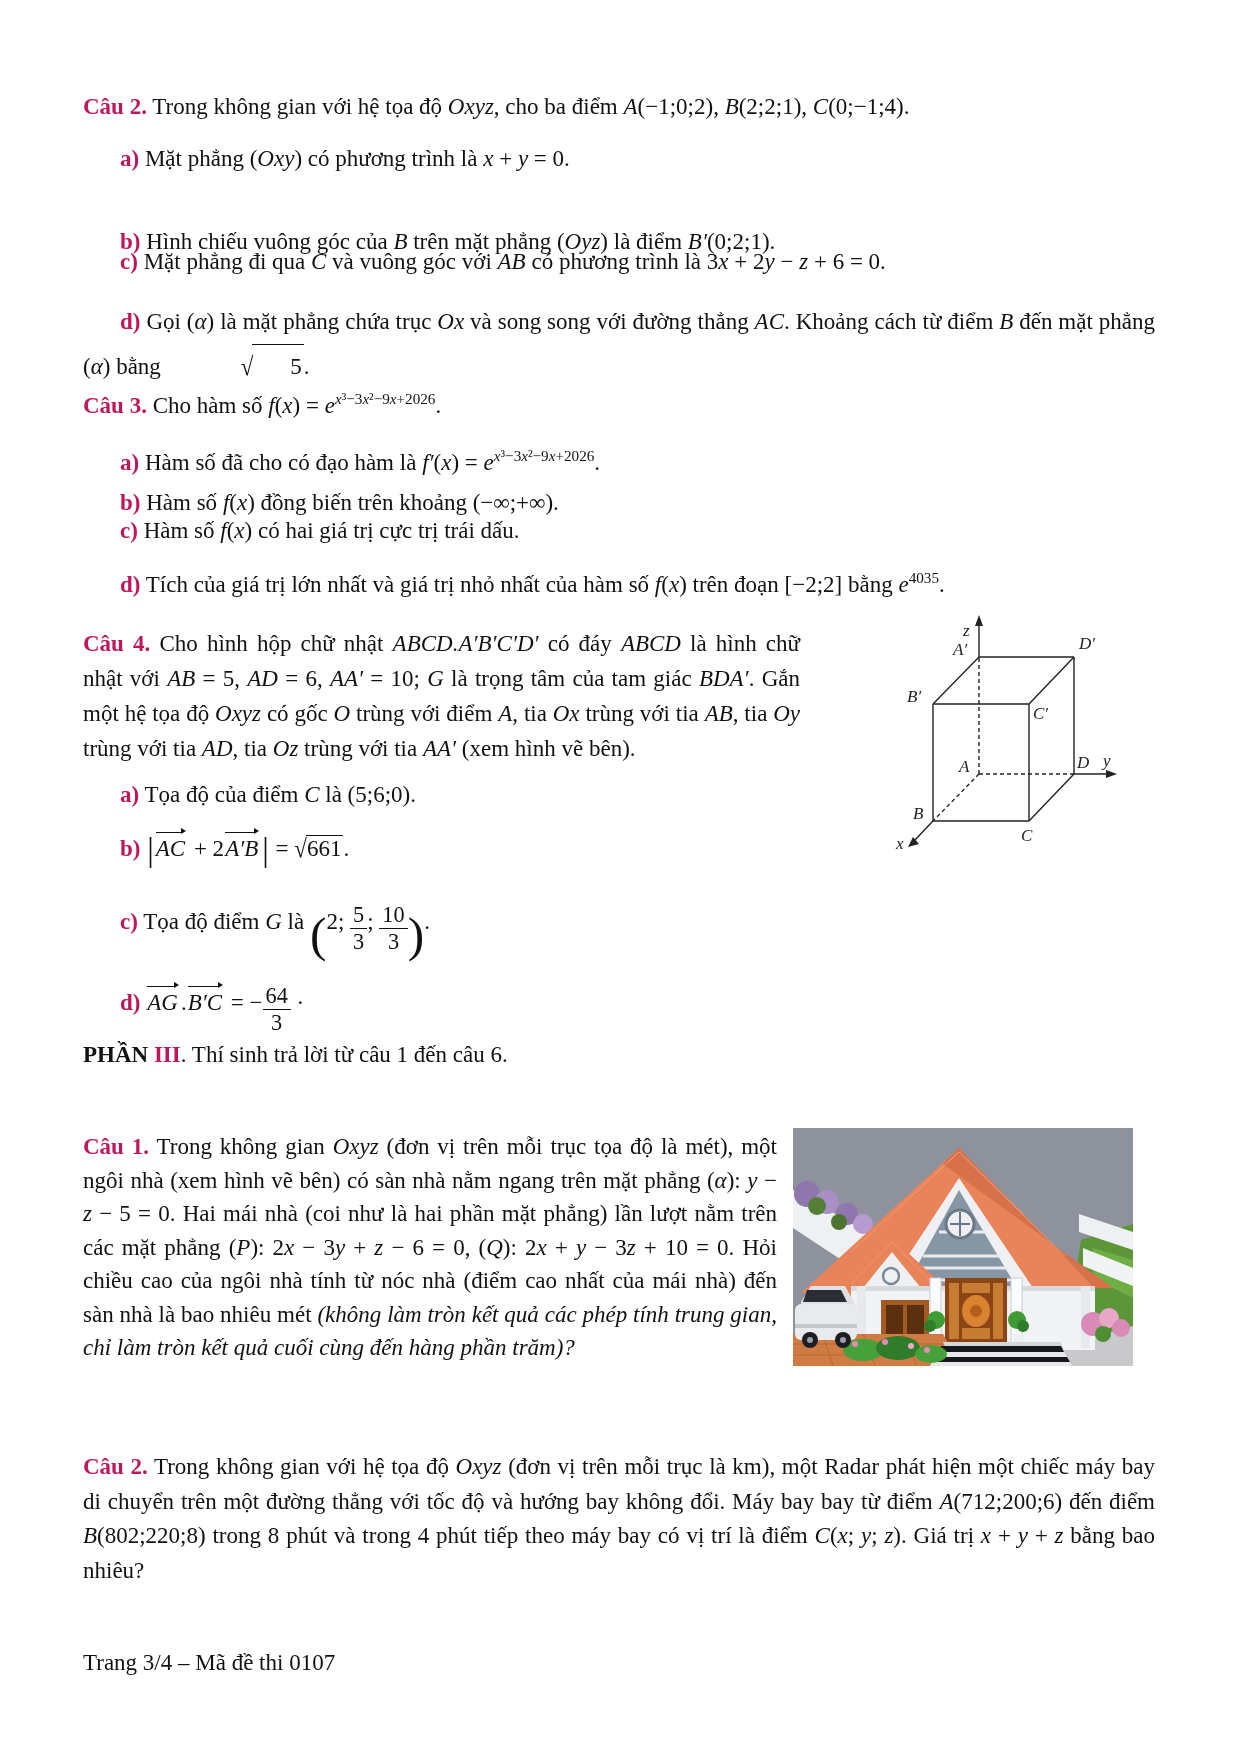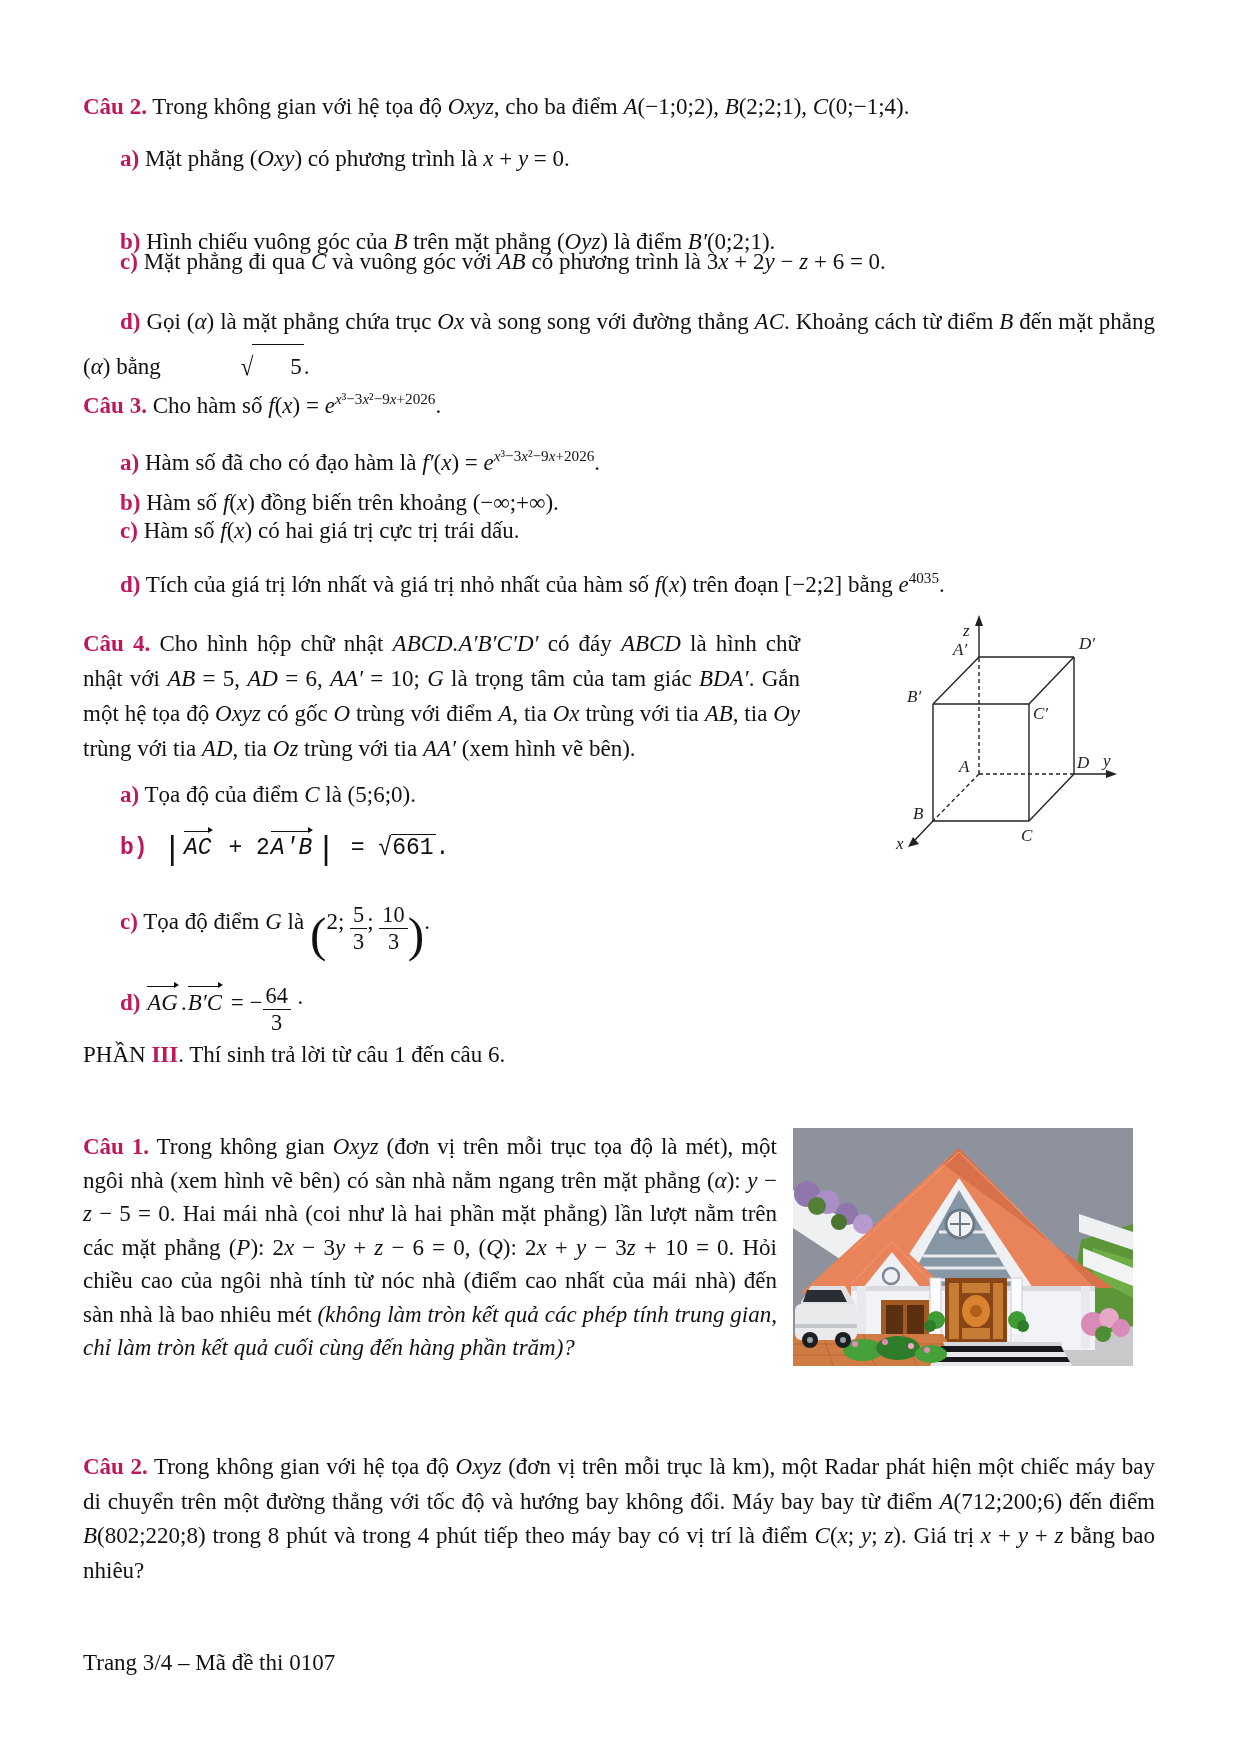--- a/index.html
+++ b/index.html
@@ -2,21 +2,21 @@
 <html><head>
 <meta charset="utf-8">
 <style>
   html,body{margin:0;padding:0;}
   body{width:1241px;height:1755px;position:relative;background:#ffffff;
        font-family:"Liberation Serif","DejaVu Serif",serif;font-size:23px;color:#111;}
   .blk{position:absolute;white-space:nowrap;}
   .para{position:absolute;white-space:normal;text-align:justify;}
   .r-n{}
   .r-lbl{color:#be185d;font-weight:bold;}
-  .r-b{font-weight:normal;}
+  .r-b{font-weight:bold;}
   .r-i,.r-em{font-style:italic;}
   .r-tp{font-size:1.42em;vertical-align:-0.16em;padding:0 1px;}
   .r-bigp{font-size:2.15em;vertical-align:-0.45em;font-weight:normal;}
   .sup{font-size:0.66em;vertical-align:0.62em;}
   .sup .r-i{font-style:italic;}
   .vec{font-style:italic;position:relative;display:inline-block;padding:3px 3px 0 1px;}
   .vec::before{content:"";position:absolute;left:1px;right:5px;top:-1px;border-top:1.4px solid #111;}
   .vec::after{content:"";position:absolute;right:-1px;top:-4.6px;border:3.4px solid transparent;border-left:5.6px solid #111;}
   .sqrt{white-space:nowrap;display:inline-block;}
   .rad{display:inline-block;transform:scaleY(1.12);margin-right:-1px;}
@@ -79,21 +79,21 @@
     <text x="66" y="166">A</text>
     <text x="184" y="162">D</text>
     <text x="210" y="160">y</text>
     <text x="20" y="213">B</text>
     <text x="128" y="235">C</text>
     <text x="3" y="243">x</text>
   </g>
 </svg>
 
 <div class="blk" style="left:120px;top:782px;"><span class="r-lbl">a)</span><span class="r-n"> Tọa độ của điểm </span><span class="r-i">C</span><span class="r-n"> là (5;6;0).</span></div>
-<div class="blk" style="left:120px;top:832px;font-family:Liberation Mono, monospace;"><span class="r-lbl">b)</span><span class="r-n"> </span><span class="r-tp">|</span><span class="vec">AC</span><span class="r-n"> + 2</span><span class="vec">A′B</span><span class="r-tp">|</span><span class="r-n"> = </span><span class="sqrt"><span class="rad">√</span><span class="radbar">661</span></span><span class="r-n">.</span></div>
+<div class="blk" style="left:120px;top:832px;"><span class="r-lbl">b)</span><span class="r-n"> </span><span class="r-tp">|</span><span class="vec">AC</span><span class="r-n"> + 2</span><span class="vec">A′B</span><span class="r-tp">|</span><span class="r-n"> = </span><span class="sqrt"><span class="rad">√</span><span class="radbar">661</span></span><span class="r-n">.</span></div>
 <div class="blk" style="left:120px;top:903px;"><span class="r-lbl">c)</span><span class="r-n"> Tọa độ điểm </span><span class="r-i">G</span><span class="r-n"> là </span><span class="r-bigp">(</span><span class="r-n">2; </span><span class="frac"><span class="num">5</span><span class="den">3</span></span><span class="r-n">; </span><span class="frac"><span class="num">10</span><span class="den">3</span></span><span class="r-bigp">)</span><span class="r-n">.</span></div>
 <div class="blk" style="left:120px;top:984px;"><span class="r-lbl">d)</span><span class="r-n"> </span><span class="vec">AG</span><span class="r-n">.</span><span class="vec">B′C</span><span class="r-n"> = −</span><span class="frac"><span class="num">64</span><span class="den">3</span></span><span class="r-n"> ·</span></div>
 
 <div class="blk" style="left:83px;top:1042px;"><span class="r-b">PHẦN </span><span class="r-lbl">III</span><span class="r-n">. Thí sinh trả lời từ câu 1 đến câu 6.</span></div>
 
 <div class="para" style="left:83px;top:1130px;width:694px;line-height:33.5px;"><span class="r-lbl">Câu 1.</span><span class="r-n"> Trong không gian </span><span class="r-i">Oxyz</span><span class="r-n"> (đơn vị trên mỗi trục tọa độ là mét), một ngôi nhà (xem hình vẽ bên) có sàn nhà nằm ngang trên mặt phẳng (</span><span class="r-i">α</span><span class="r-n">): </span><span class="r-i">y</span><span class="r-n"> − </span><span class="r-i">z</span><span class="r-n"> − 5 = 0. Hai mái nhà (coi như là hai phần mặt phẳng) lần lượt nằm trên các mặt phẳng (</span><span class="r-i">P</span><span class="r-n">): 2</span><span class="r-i">x</span><span class="r-n"> − 3</span><span class="r-i">y</span><span class="r-n"> + </span><span class="r-i">z</span><span class="r-n"> − 6 = 0, (</span><span class="r-i">Q</span><span class="r-n">): 2</span><span class="r-i">x</span><span class="r-n"> + </span><span class="r-i">y</span><span class="r-n"> − 3</span><span class="r-i">z</span><span class="r-n"> + 10 = 0. Hỏi chiều cao của ngôi nhà tính từ nóc nhà (điểm cao nhất của mái nhà) đến sàn nhà là bao nhiêu mét </span><span class="r-em">(không làm tròn kết quả các phép tính trung gian, chỉ làm tròn kết quả cuối cùng đến hàng phần trăm)?</span></div>
 
 <svg width="340" height="238" viewBox="0 0 340 238" style="position:absolute;left:793px;top:1128px;">
   <rect x="0" y="0" width="340" height="238" fill="#8e929d"></rect>
 

